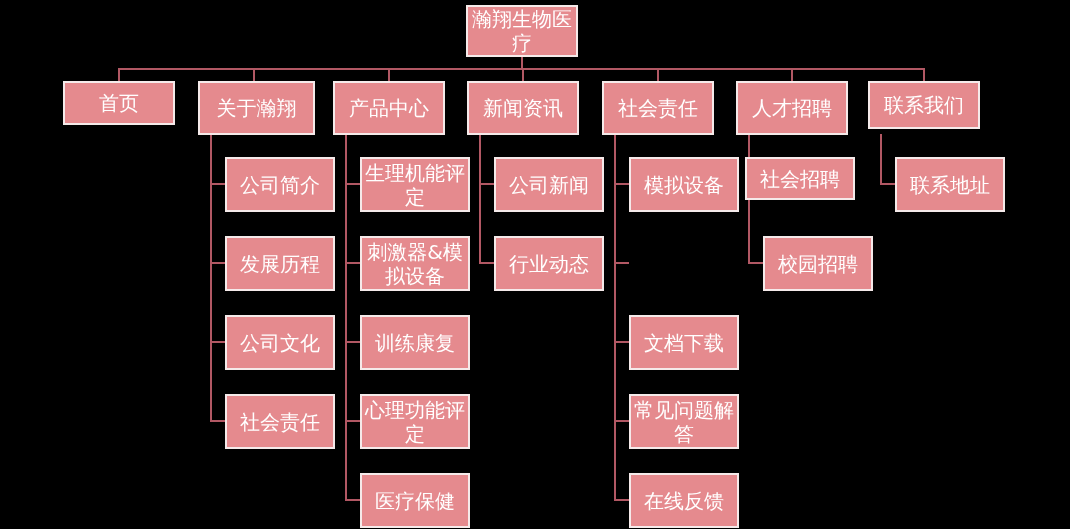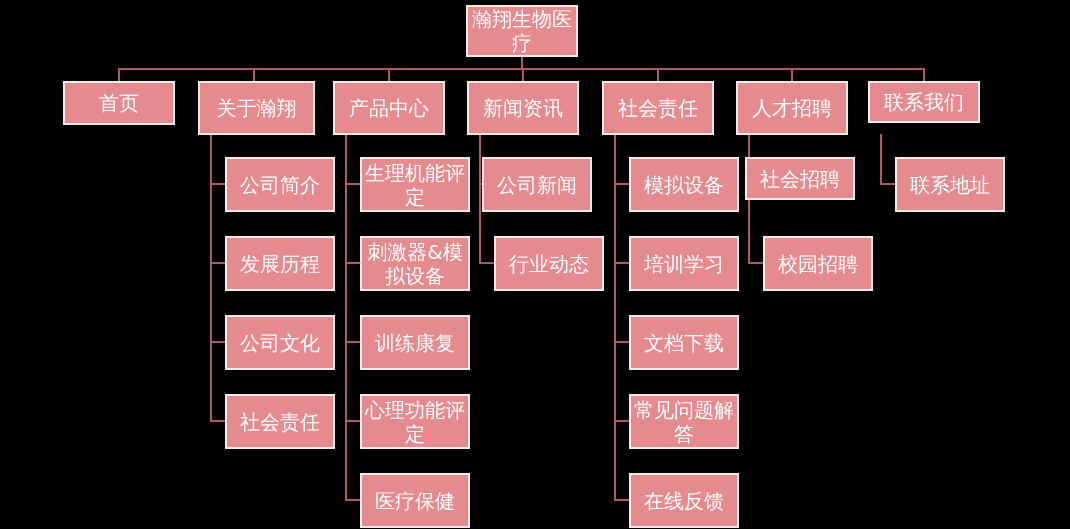--- a/index.html
+++ b/index.html
@@ -86,38 +86,37 @@
   <div class="line" style="left:880px;top:183px;width:15px;height:2px"></div>
 
   <div class="node" style="left:466px;top:5px;width:112px;height:52px">瀚翔生物医疗</div>
 
   <div class="node" style="left:63px;top:81px;width:112px;height:44px">首页</div>
   <div class="node" style="left:198px;top:81px;width:117px;height:54px">关于瀚翔</div>
   <div class="node" style="left:333px;top:81px;width:112px;height:54px">产品中心</div>
   <div class="node" style="left:467px;top:81px;width:112px;height:54px">新闻资讯</div>
   <div class="node" style="left:602px;top:81px;width:112px;height:54px">社会责任</div>
   <div class="node" style="left:736px;top:81px;width:112px;height:54px">人才招聘</div>
-  <div class="node" style="left:868px;top:81px;width:112px;height:42px">联系我们</div>
+  <div class="node" style="left:868px;top:81px;width:112px;height:48px">联系我们</div>
 
   <div class="node" style="left:225px;top:157px;width:110px;height:55px">公司简介</div>
   <div class="node" style="left:225px;top:236px;width:110px;height:55px">发展历程</div>
   <div class="node" style="left:225px;top:315px;width:110px;height:55px">公司文化</div>
   <div class="node" style="left:225px;top:394px;width:110px;height:55px">社会责任</div>
 
   <div class="node" style="left:360px;top:157px;width:110px;height:55px">生理机能评定</div>
   <div class="node" style="left:360px;top:236px;width:110px;height:55px">刺激器&amp;模拟设备</div>
   <div class="node" style="left:360px;top:315px;width:110px;height:55px">训练康复</div>
   <div class="node" style="left:360px;top:394px;width:110px;height:55px">心理功能评定</div>
   <div class="node" style="left:360px;top:473px;width:110px;height:55px">医疗保健</div>
 
-  <div class="node" style="left:482px;top:157px;width:110px;height:55px">公司新闻</div>
+  <div class="node" style="left:494px;top:157px;width:110px;height:55px">公司新闻</div>
   <div class="node" style="left:494px;top:236px;width:110px;height:55px">行业动态</div>
 
   <div class="node" style="left:629px;top:157px;width:110px;height:55px">模拟设备</div>
-  <div class="node" style="left:629px;top:236px;width:110px;height:55px">培训学习</div>
   <div class="node" style="left:629px;top:315px;width:110px;height:55px">文档下载</div>
   <div class="node" style="left:629px;top:394px;width:110px;height:55px">常见问题解答</div>
   <div class="node" style="left:629px;top:473px;width:110px;height:55px">在线反馈</div>
 
   <div class="node" style="left:745px;top:157px;width:110px;height:43px">社会招聘</div>
   <div class="node" style="left:763px;top:236px;width:110px;height:55px">校园招聘</div>
 
   <div class="node" style="left:895px;top:157px;width:110px;height:55px">联系地址</div>
 
 </div>

